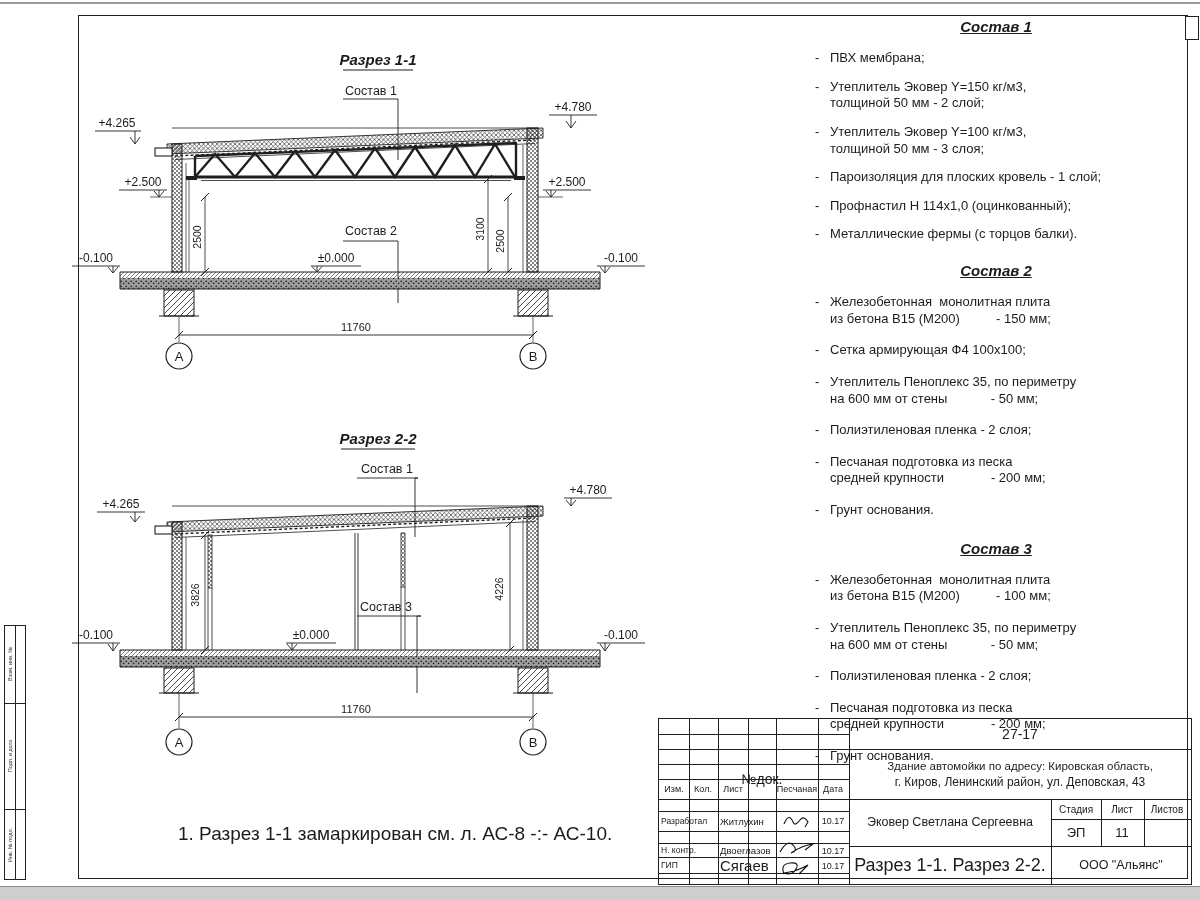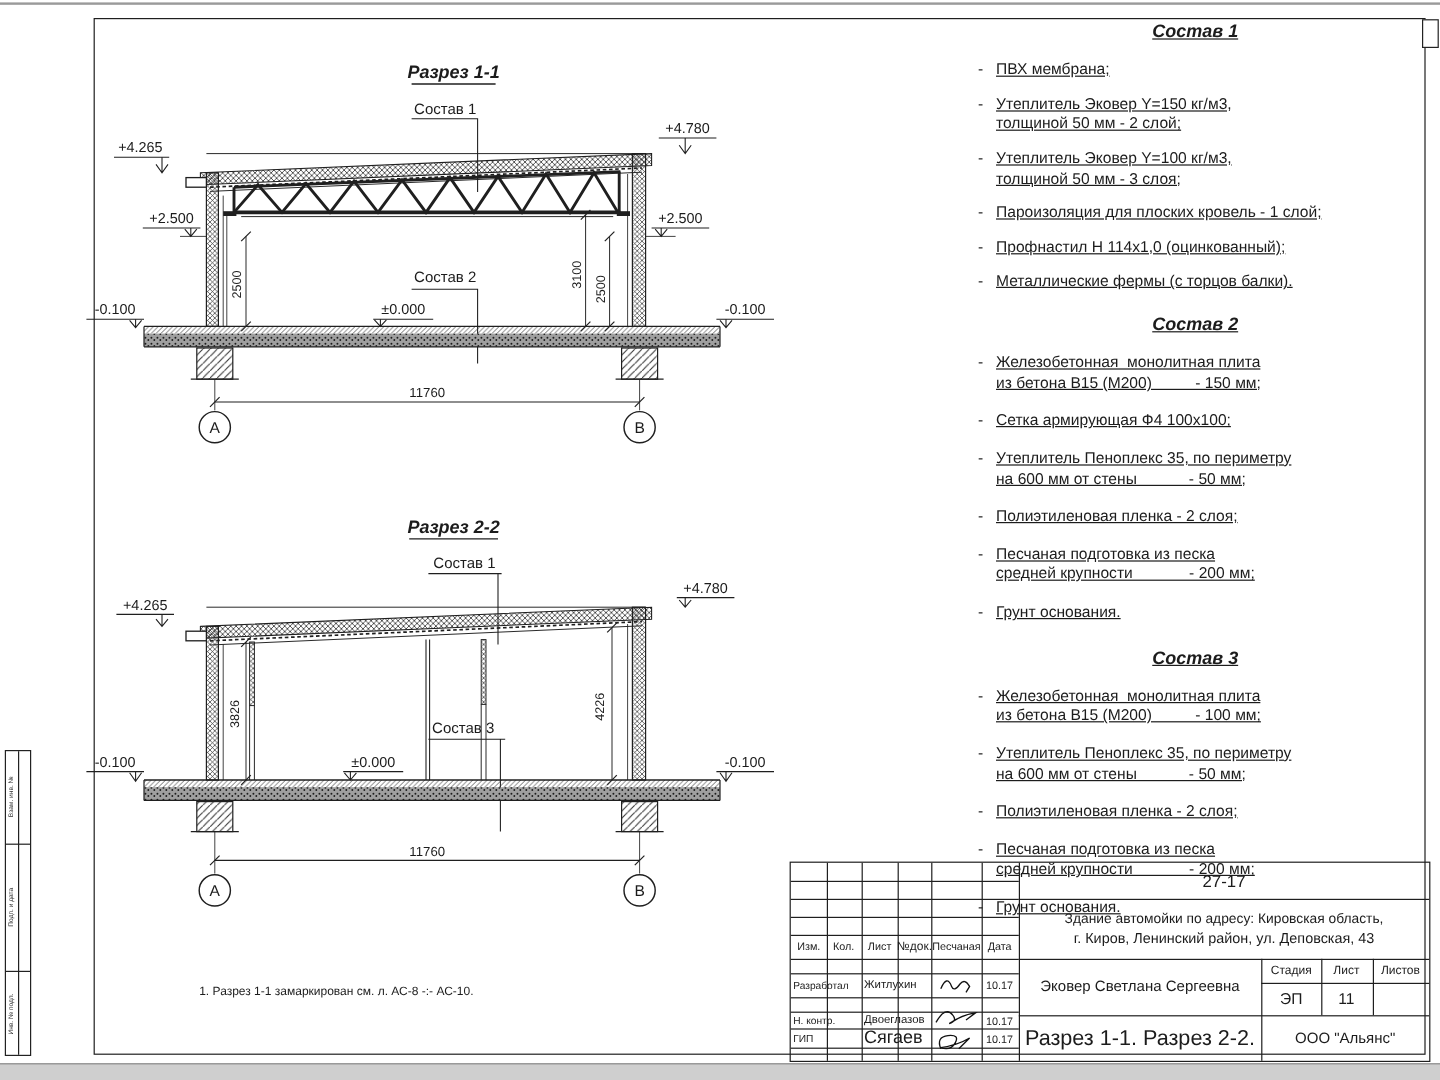--- a/index.html
+++ b/index.html
@@ -15,23 +15,23 @@
   .mstrip .mv{position:absolute;left:10px;top:0;width:1px;height:100%;background:#222;}
   .mstrip .mh{position:absolute;left:0;width:100%;height:1px;background:#222;}
   .mlabel{position:absolute;left:5px;font-size:5.5px;white-space:nowrap;transform:translate(-50%,-50%) rotate(-90deg);color:#333;}
   
   .comps{position:absolute;left:800px;top:18px;width:392px;}
   .comp-title{text-align:center;font-style:italic;font-weight:bold;font-size:15px;text-decoration:underline;margin:0 0 15px 0;}
   .comp2{margin-top:19px;} .comp3{margin-top:21px;}
   .citem{display:flex;margin-bottom:12px;font-size:13px;line-height:1.28;}
   .comp2 .citem,.comp3 .citem{margin-bottom:15px;}
   .citem .b{width:30px;padding-left:15px;box-sizing:border-box;}
-  .citem .t{white-space:pre-wrap;flex:1;text-decoration:underline;}
+  .citem .t{white-space:pre-wrap;flex:1;}
   
-  .notes{position:absolute;left:166px;top:820px;font-size:10px;line-height:1.45;text-align:right;}
+  .notes{position:absolute;left:178px;top:820px;font-size:19px;line-height:1.45;text-align:right;}
   
   svg text{font-family:"Liberation Sans",sans-serif;fill:#1c1c1c;}
   .dline{stroke:#1f1f1f;}
   
   .stamp{position:absolute;left:658px;top:718px;width:532px;height:165px;border:1.6px solid #1f1f1f;box-sizing:content-box;}
   .stamp .vl{position:absolute;top:0;width:1px;height:165px;background:#1f1f1f;}
   .stamp .hl{position:absolute;height:1px;background:#1f1f1f;}
   .stxt{position:absolute;transform:translate(-50%,-50%);white-space:nowrap;font-size:10px;}
   .stxt-l{position:absolute;transform:translateY(-50%);white-space:nowrap;font-size:9px;}
 </style>
@@ -425,21 +425,21 @@
     <div class="hl" style="left:0;width:190px;top:154px"></div>
 
     <div class="hl" style="left:190px;width:342px;top:30px"></div>
     <div class="hl" style="left:190px;width:342px;top:80px"></div>
     <div class="hl" style="left:190px;width:342px;top:127px"></div>
     <div class="hl" style="left:392px;width:140px;top:100px"></div>
 
     <span class="stxt" style="left:15px;top:70px;font-size:9px">Изм.</span>
     <span class="stxt" style="left:44px;top:70px;font-size:9px">Кол.</span>
     <span class="stxt" style="left:74px;top:70px;font-size:9px">Лист</span>
-    <span class="stxt" style="left:103px;top:70px;font-size:10px">№док.</span>
+    <span class="stxt" style="left:103px;top:60px;font-size:14px">№док.</span>
     <span class="stxt" style="left:138px;top:70px;font-size:9px">Песчаная</span>
     <span class="stxt" style="left:174px;top:70px;font-size:9px">Дата</span>
 
     <span class="stxt-l" style="left:2px;top:102px;font-size:8.5px">Разработал</span>
     <span class="stxt-l" style="left:61px;top:102px;font-size:9.5px">Житлухин</span>
     <span class="stxt" style="left:174px;top:102px;font-size:9px">10.17</span>
     <span class="stxt-l" style="left:2px;top:131px;font-size:8.5px">Н. контр.</span>
     <span class="stxt-l" style="left:61px;top:131px;font-size:9.5px">Двоеглазов</span>
     <span class="stxt" style="left:174px;top:132px;font-size:9px">10.17</span>
     <span class="stxt-l" style="left:2px;top:146px;font-size:8.5px">ГИП</span>

